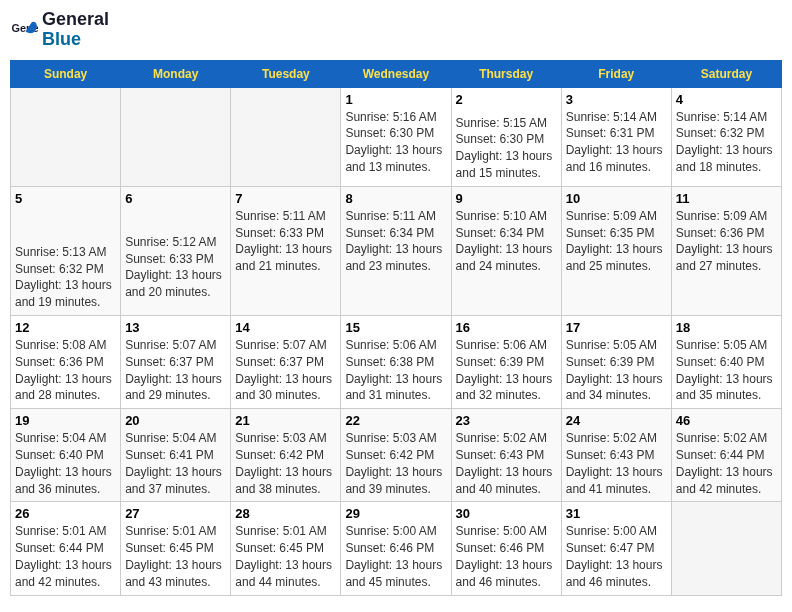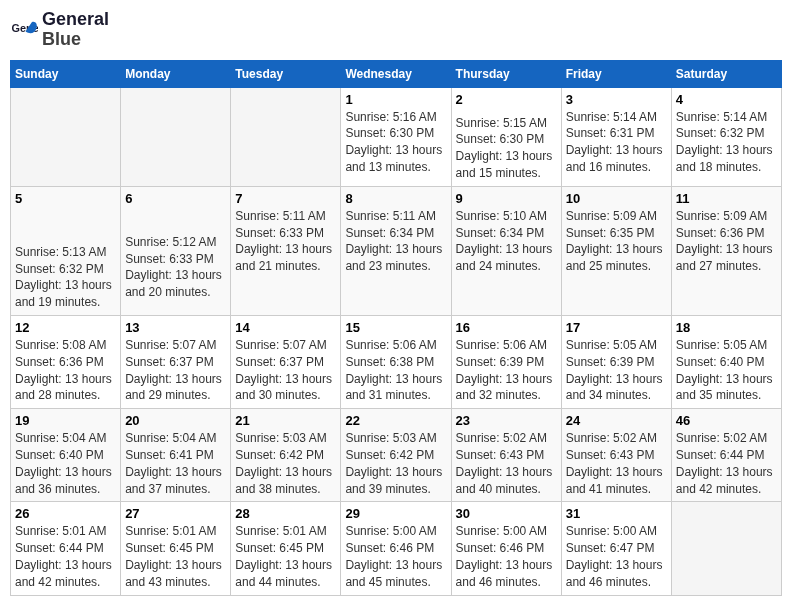--- a/index.html
+++ b/index.html
@@ -21,21 +21,21 @@
       align-items: center;
       gap: 4px;
     }
     .logo-text {
       font-size: 18px;
       font-weight: bold;
       color: #1a1a2e;
       line-height: 1.1;
     }
     .logo-text span {
-      color: #404040;
+      color: #0369a1;
     }
     .logo-icon {
       width: 28px;
       height: 28px;
     }
     .title-block {
       text-align: right;
     }
     .month-year {
       font-size: 36px;
@@ -46,24 +46,24 @@
     .location {
       font-size: 16px;
       color: #333;
     }
     .calendar {
       width: 100%;
       border-collapse: collapse;
     }
     .calendar thead tr th {
       background-color: #1565c0;
-      color: #ffffff;
+      color: #fde047;
       font-size: 12px;
       font-weight: bold;
-      text-align: left;
+      text-align: center;
       padding: 6px 4px;
       border: 1px solid #1565c0;
     }
     .calendar tbody tr td {
       border: 1px solid #ccc;
       vertical-align: top;
       padding: 4px;
       width: calc(100% / 7);
       min-height: 80px;
       font-size: 10px;

